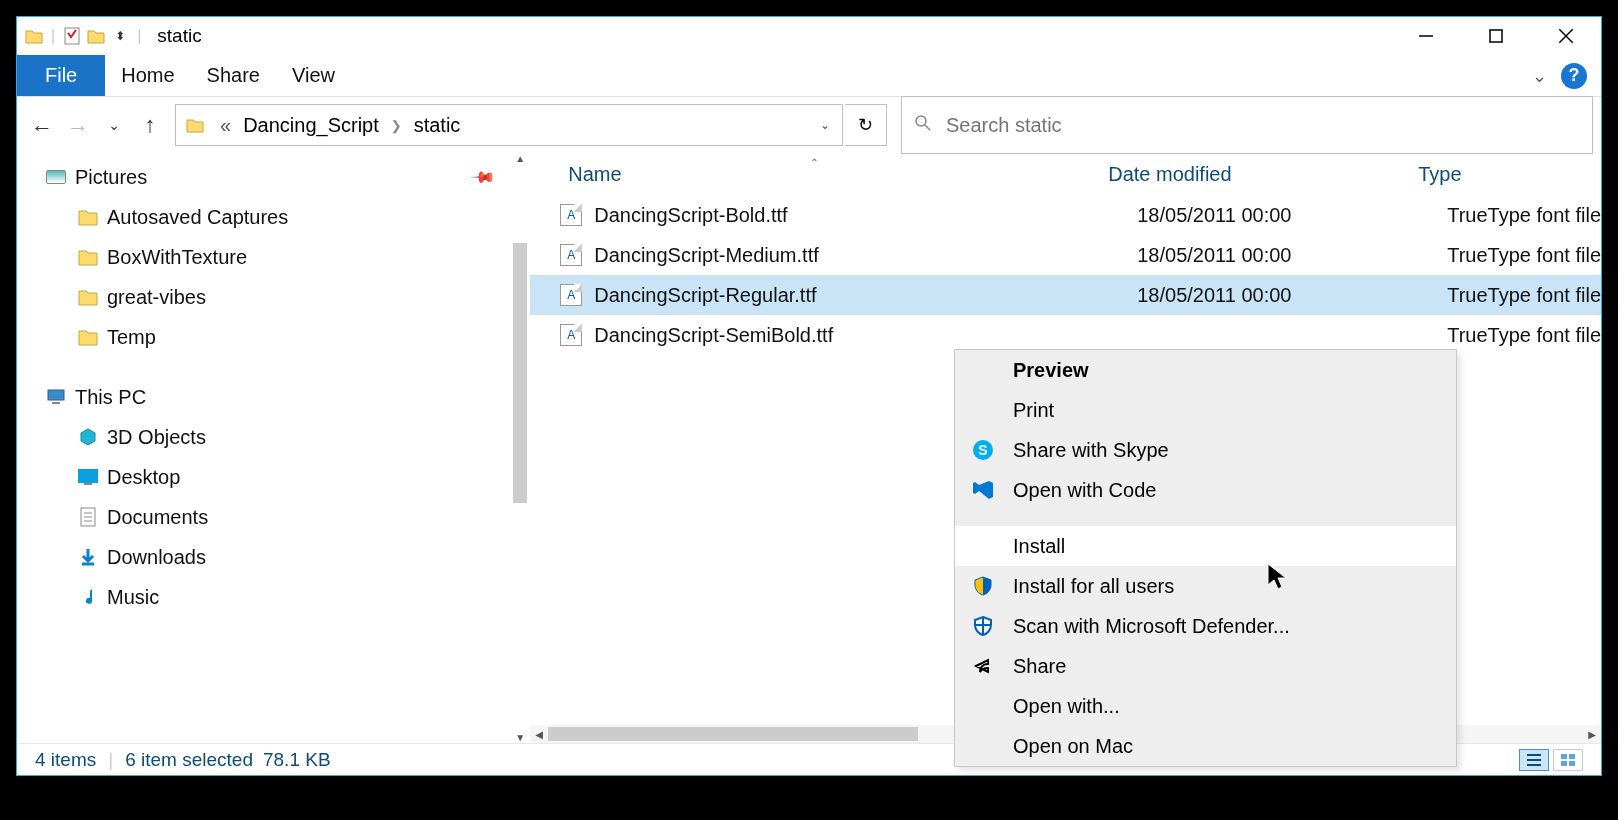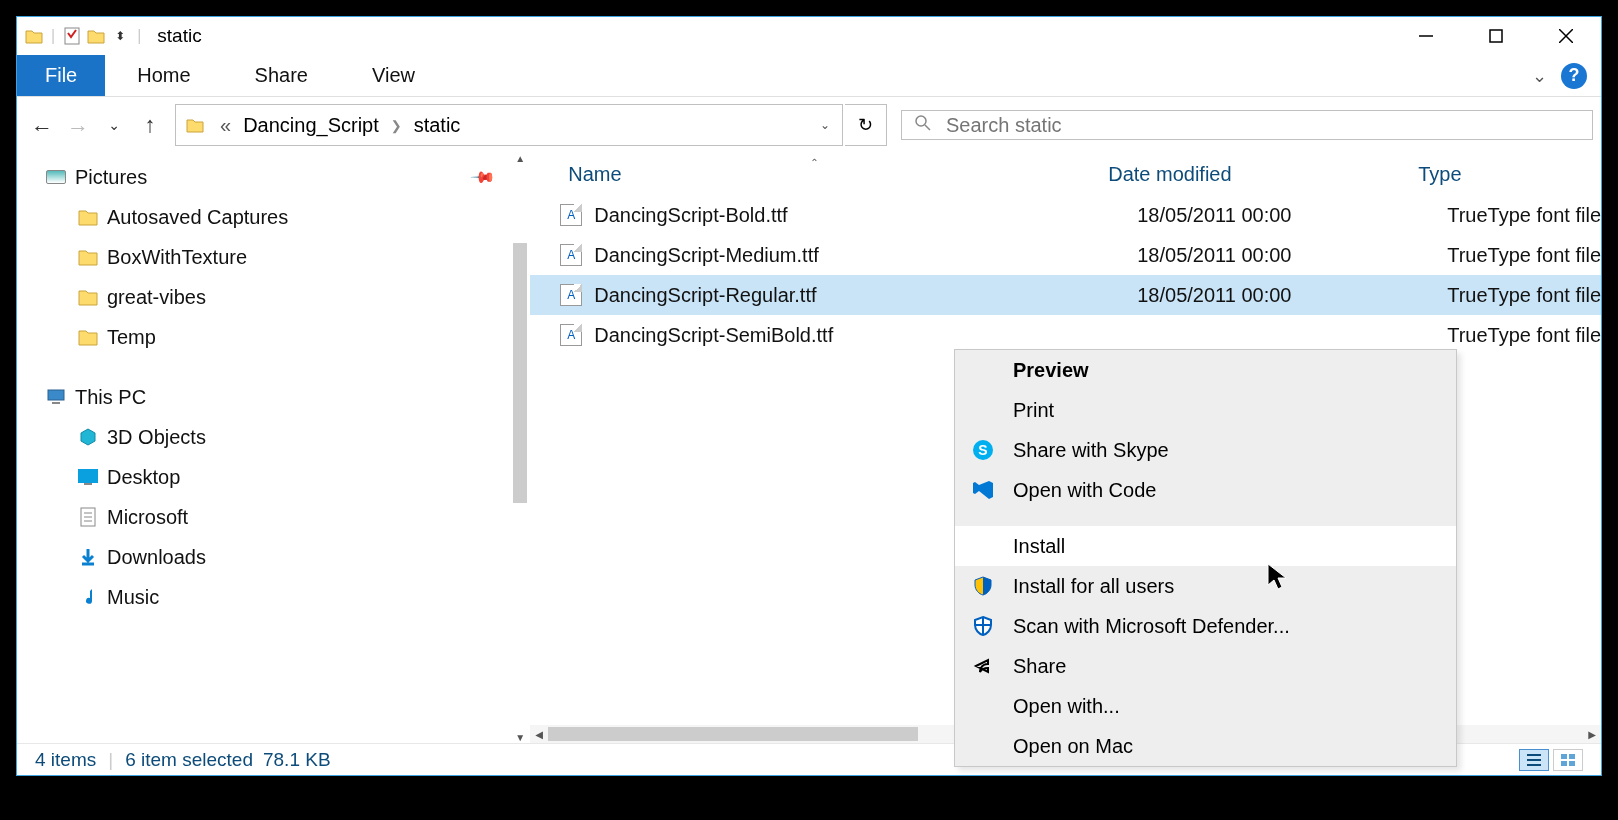--- a/index.html
+++ b/index.html
@@ -10,38 +10,38 @@
 .titlebar { display: flex; align-items: center; height: 38px; }
 .titlebar-left { display: flex; align-items: center; gap: 2px; padding-left: 6px; }
 .titlebar-left .ico { width: 22px; height: 22px; display:flex; align-items:center; justify-content:center;}
 .sep { color:#ccc; font-size:16px; margin:0 4px; }
 .title-text { font-size: 19px; color:#000; margin-left: 10px; }
 .winctrl { margin-left:auto; display:flex; }
 .winctrl button { width:70px; height:38px; background:none; border:none; font-size:16px; cursor:pointer; display:flex; align-items:center; justify-content:center;}
 
 
 .ribbon { display:flex; align-items:stretch; height:42px; border-bottom:1px solid #e0e0e0; }
-.ribbon .tab { padding: 0 32px; display:flex; align-items:center; font-size:20px; color:#111; cursor:pointer;}
+.ribbon .tab { padding: 0 16px; display:flex; align-items:center; font-size:20px; color:#111; cursor:pointer;}
 .ribbon .tab.file { background:#1a73c7; color:#fff; padding:0 28px;}
 .ribbon-right { margin-left:auto; display:flex; align-items:center; gap:14px; padding-right:14px;}
 .chev { color:#555; font-size:18px;}
 .help { width:26px; height:26px; border-radius:50%; background:#1976d2; color:#fff; font-weight:bold; display:flex; align-items:center; justify-content:center; font-size:18px;}
 
 
 .navbar { display:flex; align-items:center; height:56px; padding: 0 8px; gap:2px;}
 .navbtn { width:34px; height:34px; display:flex; align-items:center; justify-content:center; color:#333; font-size:22px; cursor:pointer;}
 .navbtn.dim { color:#bbb;}
 .addressbar { flex:1; display:flex; align-items:center; border:1px solid #c0c0c0; height:42px; margin-left:6px;}
 .addressbar .crumb-ico { width:22px; height:22px; margin:0 8px; display:flex; align-items:center; justify-content:center;}
 .addressbar .crumb { font-size:20px; padding:0 6px; }
 .addressbar .caret { color:#888; font-size:13px; padding:0 6px;}
 .addressbar-fill { flex:1;}
 .addressbar .drop { width:34px; display:flex; align-items:center; justify-content:center; color:#555; font-size:12px;}
 .refreshbox { width:42px; height:42px; border:1px solid #c0c0c0; border-left:none; display:flex; align-items:center; justify-content:center; font-size:18px;}
-.searchbar { flex:1; max-width: none; display:flex; align-items:center; border:1px solid #c0c0c0; height:30px; margin-left:12px; padding:0 12px; color:#888; gap:14px; font-size:20px;}
+.searchbar { flex:1; max-width: none; display:flex; align-items:center; border:1px solid #c0c0c0; height:58px; margin-left:12px; padding:0 12px; color:#888; gap:14px; font-size:20px;}
 .searchbar input { border:none; outline:none; font-size:20px; width:100%; color:#333;}
 
 
 .body { display:flex; height: calc(100% - 38px - 42px - 56px - 32px); position:relative;}
 .sidebar { width: 540px; position:relative; padding-top:4px;}
 .sidebar-scroll { position:absolute; right:0; top:0; bottom:0; width:18px; background:transparent;}
 .sidebar-scroll .caret-up { position:absolute; top:0; width:100%; text-align:center; font-size:10px; color:#555;}
 .sidebar-scroll .caret-dn { position:absolute; bottom:0; width:100%; text-align:center; font-size:10px; color:#555;}
 .sidebar-scroll .thumb { position:absolute; top:90px; height:260px; left:2px; right:2px; background:#ccc; }
 .tree-item { display:flex; align-items:center; height:40px; padding-left: 60px; font-size:20px; color:#111; cursor:pointer; position:relative;}
@@ -251,21 +251,21 @@
           </div>
           <div class="tree-item ">
             <span class="icon">
               <svg width="16" height="20">
                 <rect x="1" y="1" width="14" height="18" fill="#fff" stroke="#888"></rect>
                 <line x1="4" y1="6" x2="12" y2="6" stroke="#888"></line>
                 <line x1="4" y1="10" x2="12" y2="10" stroke="#888"></line>
                 <line x1="4" y1="14" x2="12" y2="14" stroke="#888"></line>
               </svg>
             </span>
-            <span>Microsoft</span>
+            <span>Documents</span>
           </div>
           <div class="tree-item ">
             <span class="icon">
               <svg width="18" height="20">
                 <path d="M9 2v10M4 9l5 5 5-5M3 17h12" stroke="#0a80d0" stroke-width="3" fill="none"></path>
               </svg>
             </span>
             <span>Downloads</span>
           </div>
           <div class="tree-item ">

